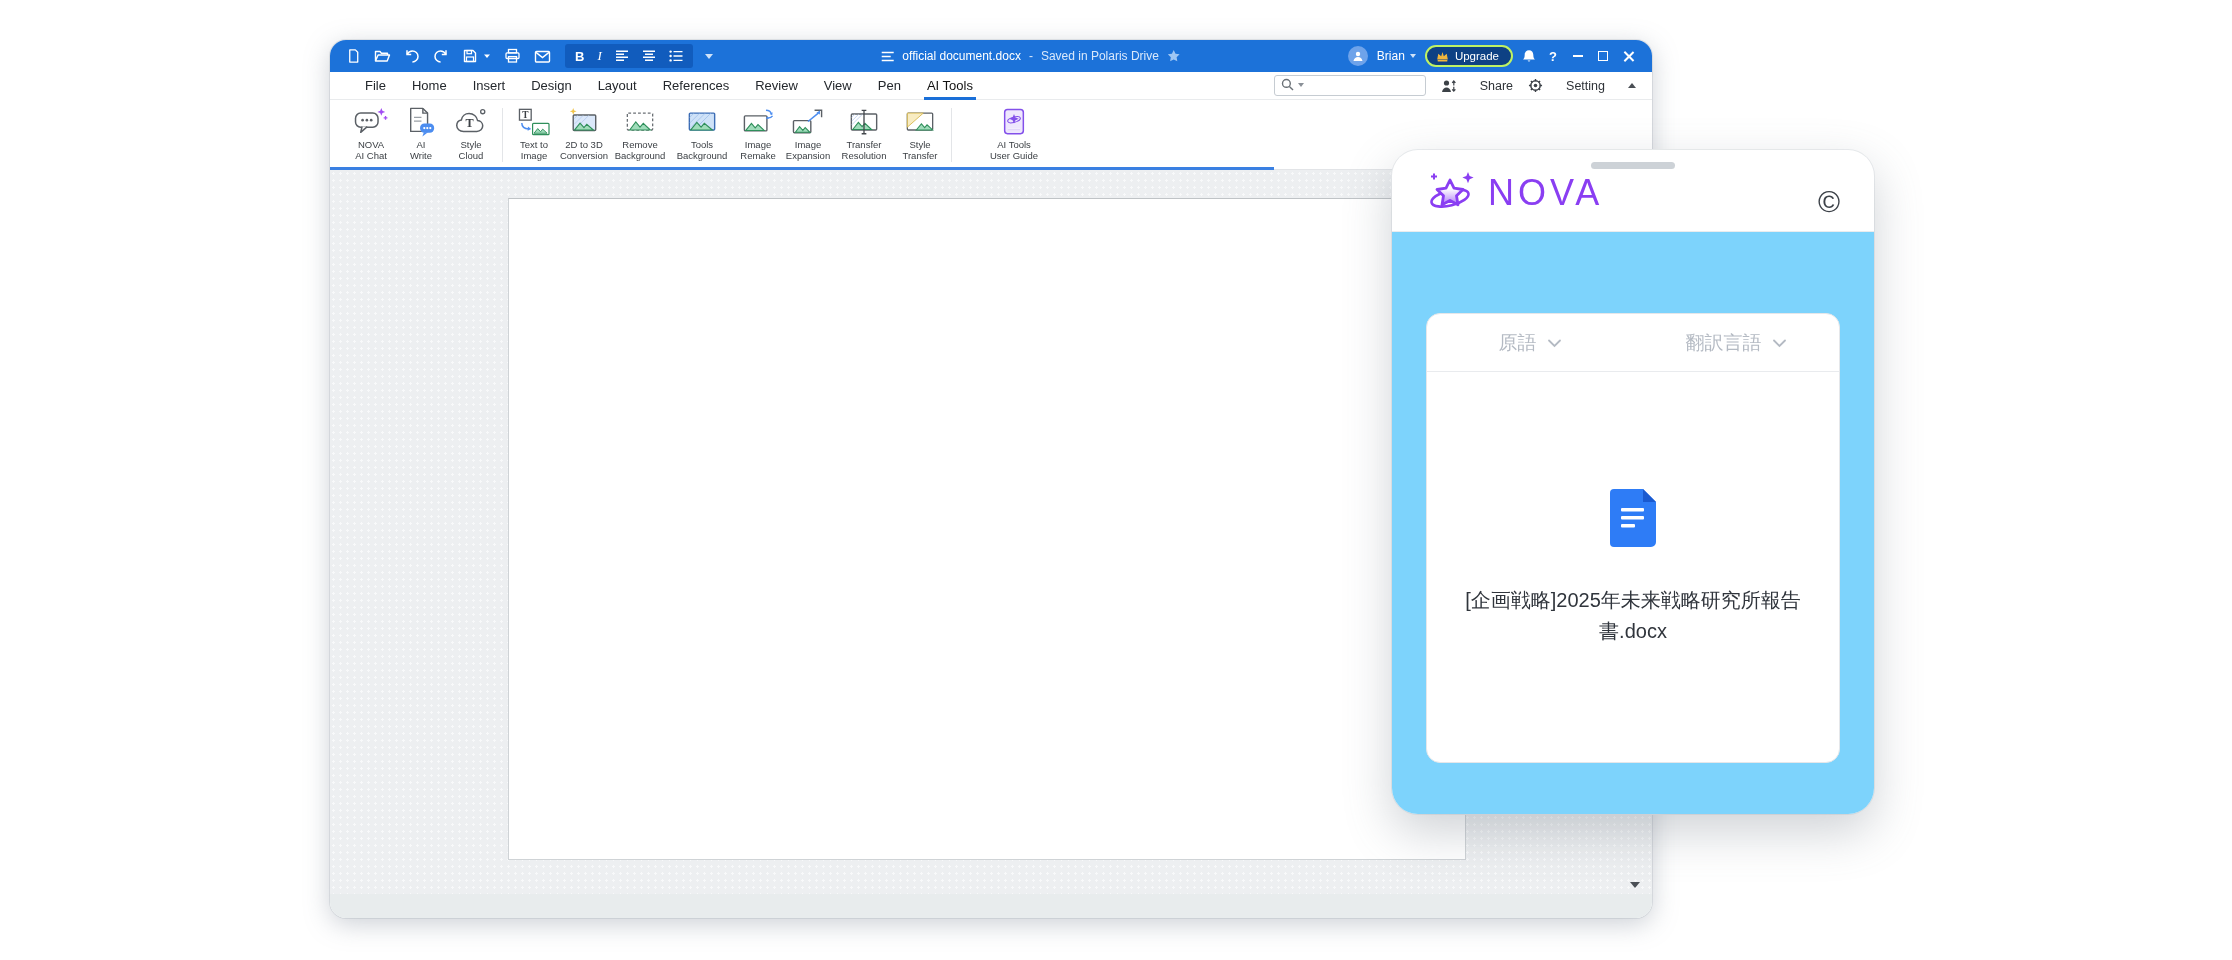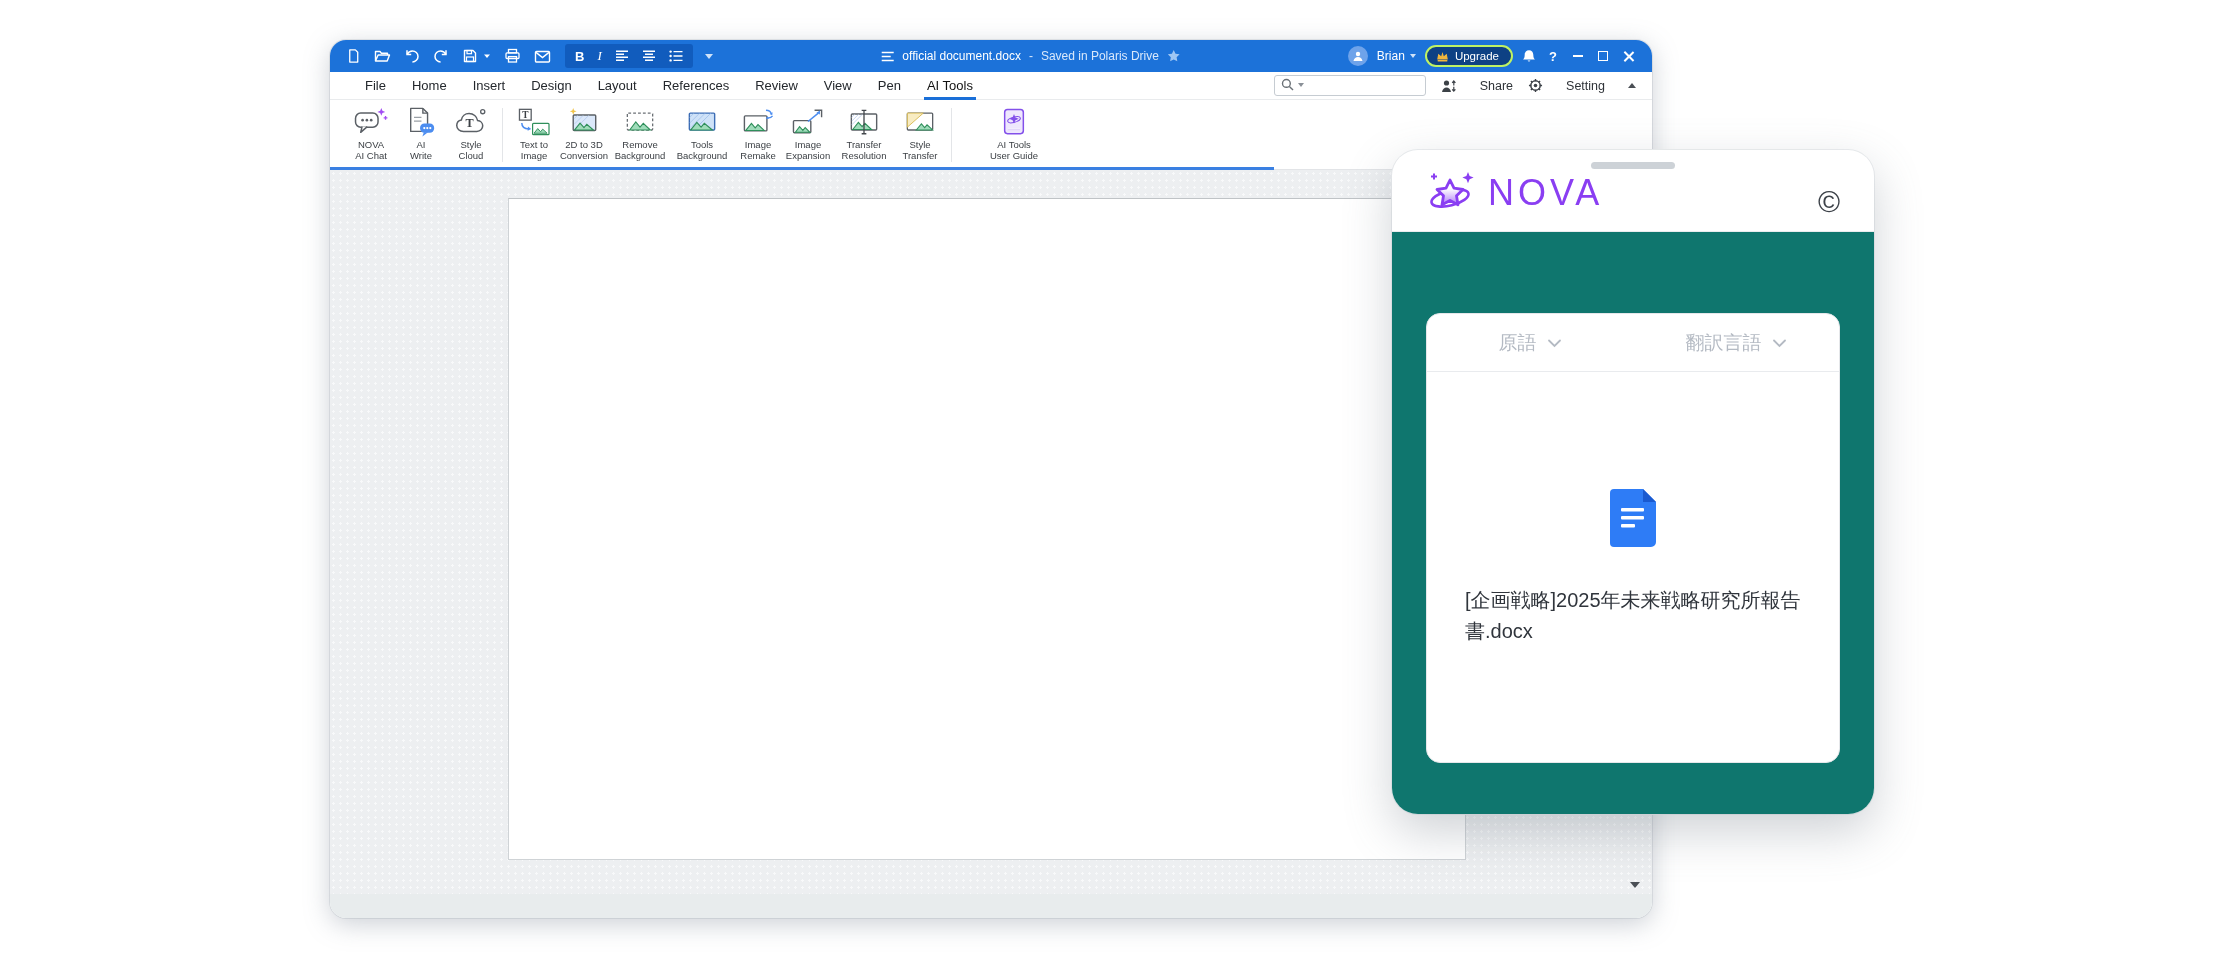--- a/index.html
+++ b/index.html
@@ -71,26 +71,26 @@
   .bottom-strip { position:absolute; left:0; bottom:0; width:1322px; height:24px; background:#e8eced; }
 
   
   #nova-panel { position:absolute; left:1392px; top:150px; width:482px; height:664px; background:#ffffff;
     border-radius:26px; box-shadow:0 18px 48px rgba(96,106,120,.30), 0 0 0 1px #eef0f2; z-index:20; }
   .drag-handle { position:absolute; left:50%; top:12px; transform:translateX(-50%); width:84px; height:7px; background:#cdd2d7; border-radius:4px; }
   .panel-header { height:82px; display:flex; align-items:flex-end; justify-content:space-between; padding:0 34px 14px 34px; border-bottom:1px solid #eaecee; }
   .brand { display:flex; align-items:center; gap:10px; }
   .brand-text { font-size:36px; letter-spacing:4px; color:#8a3ef2; font-weight:500; }
   .copyright { font-size:30px; color:#3d4249; line-height:1; }
-  .panel-body { height:582px; background:#0f766e; border-radius:0 0 26px 26px; }
+  .panel-body { height:582px; background:#7dd3fc; border-radius:0 0 26px 26px; }
   .trans-card { position:relative; top:81px; margin:0 auto; width:414px; height:450px; background:#fff; border:1px solid #e5e7ea; border-radius:14px; overflow:hidden; }
   .lang-row { height:58px; display:flex; align-items:center; border-bottom:1px solid #e9ebee; }
   .lang-select { flex:1; display:flex; align-items:center; justify-content:center; gap:10px; font-size:19px; color:#b4bac3; cursor:default; }
   .file-area { height:391px; display:flex; flex-direction:column; align-items:center; justify-content:center; }
-  .file-name { width:336px; margin-top:38px; font-size:20px; line-height:1.55; color:#30353c; text-align:left; word-break:break-all; }
+  .file-name { width:336px; margin-top:38px; font-size:20px; line-height:1.55; color:#30353c; text-align:center; word-break:break-all; }
 </style>
 </head>
 <body>
 
 <div id="stage">
 
   <div id="app-window">
 
     <div class="titlebar">
       <div class="tb-left">

